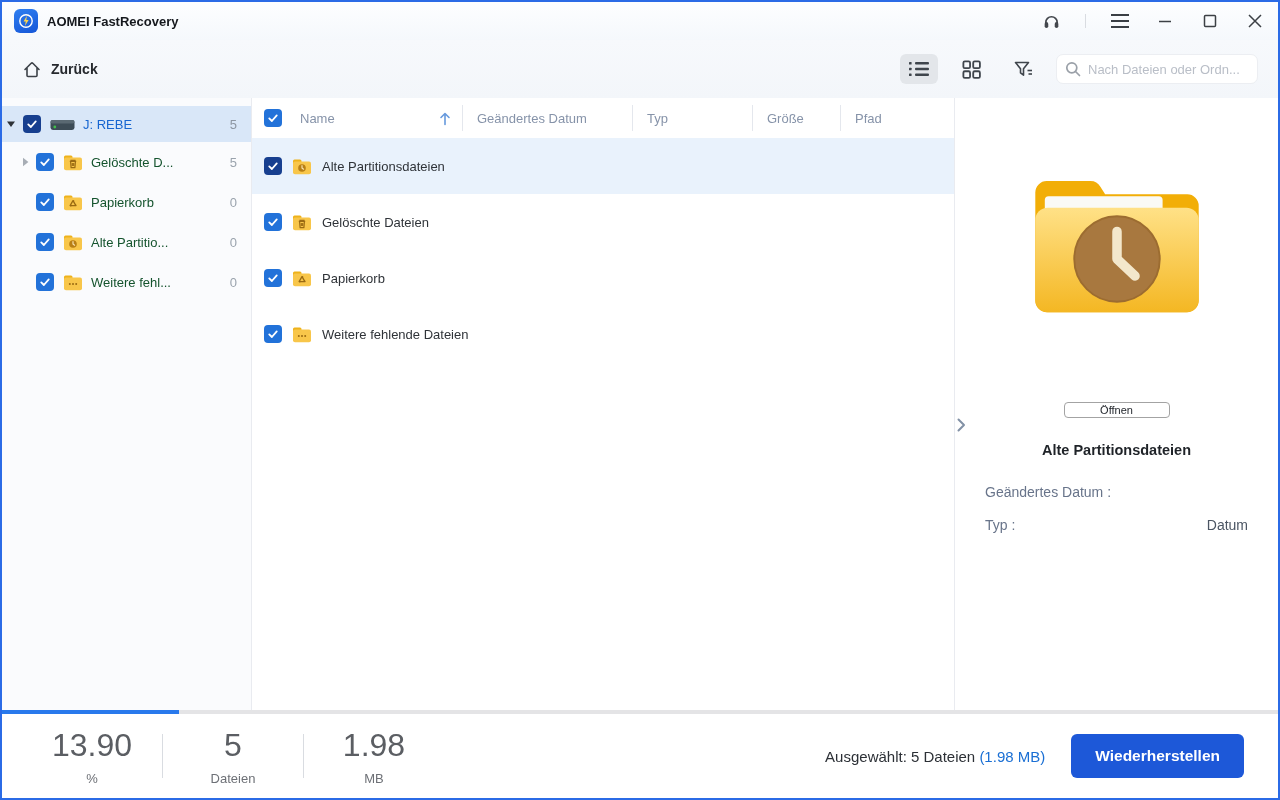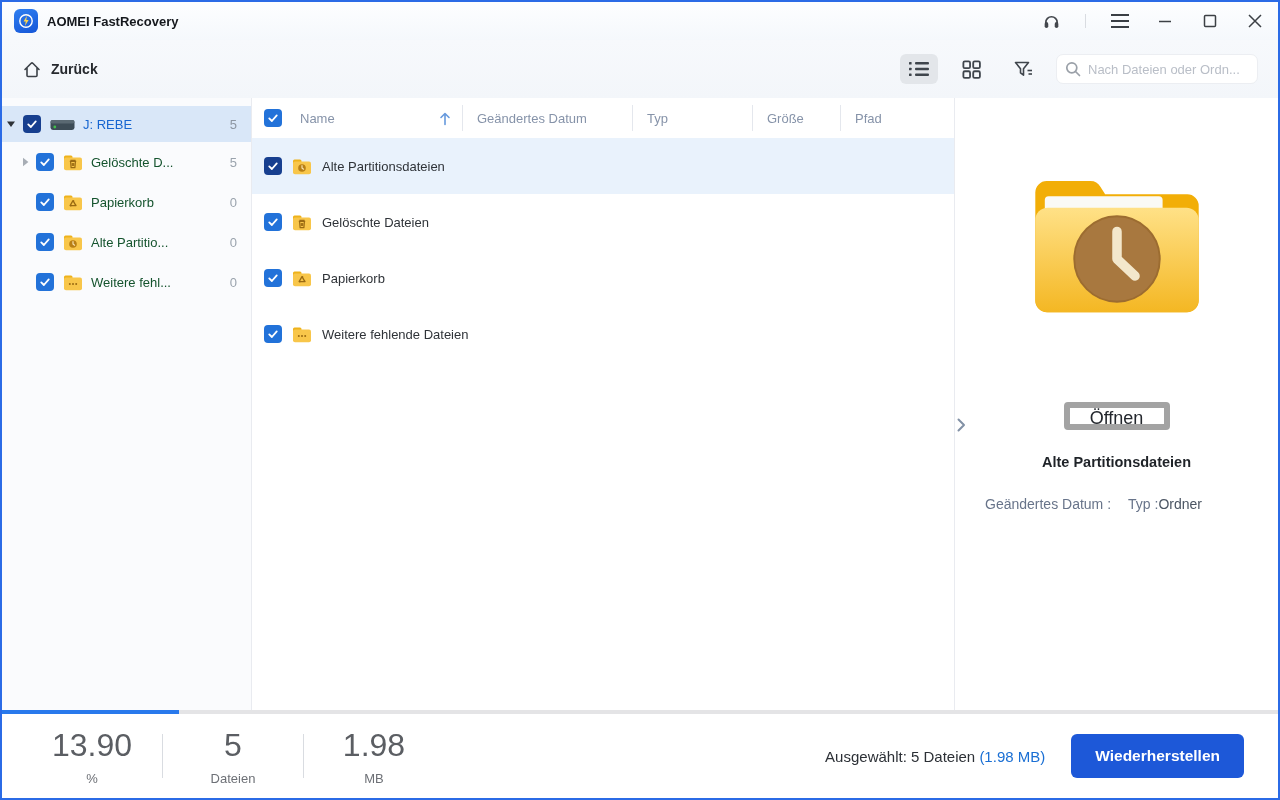--- a/index.html
+++ b/index.html
@@ -65,24 +65,24 @@
   .lrow { height:56px; display:flex; align-items:center; padding-left:12px; }
   .lrow.selected { background:#e9f2fc; }
   .lrow .fname { font-size:13px; color:#2f3338; margin-left:10px; }
   .lrow .ficon { margin-left:1px; }
 
   
   .details { flex:0 0 324px; border-left:1px solid #e9ebf0; background:#fff; position:relative;
     display:flex; flex-direction:column; align-items:center; }
   .panel-chevron { position:absolute; left:2px; top:320px; }
   .bigfolder { margin-top:62px; }
-  .openbtn { margin-top:84px; width:106px; height:28px; background:#fff; border:6px solid #a3a3a3; border-radius:4px;
-    font-size:18px; color:#23272d; font-family:inherit; cursor:default; }
+  .openbtn { margin-top:84px; width:106px; height:16px; background:#fff; border:1px solid #a3a3a3; border-radius:4px;
+    font-size:11px; color:#23272d; font-family:inherit; cursor:default; }
   .dtitle { margin-top:24px; font-size:14.5px; font-weight:bold; color:#1f2328; }
-  .dfields { margin-top:26px; width:100%; padding:0 30px; display:flex; flex-direction:row; gap:17px; }
+  .dfields { margin-top:26px; width:100%; padding:0 30px; display:flex; flex-direction:column; gap:17px; }
   .dfield { display:flex; justify-content:space-between; font-size:14px; }
   .dfield .dlabel { color:#68748a; }
   .dfield .dvalue { color:#4b5563; }
 
   
   .progress { height:4px; flex:0 0 4px; background:#e4e4e6; }
   .progress .fill { height:100%; background:#2979ec; }
   .footer { height:84px; flex:0 0 84px; background:#fff; display:flex; align-items:center; padding:0 34px 0 20px; }
   .scanblock { width:182px; flex:0 0 182px; }
   .scantitle { font-size:14.5px; font-weight:bold; color:#15181c; margin-bottom:9px; }
@@ -449,21 +449,21 @@
     </span>
     <button class="openbtn">Öffnen</button>
     <div class="dtitle">Alte Partitionsdateien</div>
     <div class="dfields">
       <div class="dfield">
         <span class="dlabel">Geändertes Datum :</span>
         <span class="dvalue"></span>
       </div>
       <div class="dfield">
         <span class="dlabel">Typ :</span>
-        <span class="dvalue">Ordner</span>
+        <span class="dvalue">Datum</span>
       </div>
     </div>
   </div>
 </div>
 
 <div class="progress">
   <div class="fill" style="width: 13.9%;"></div>
 </div>
 
 <div class="footer">

